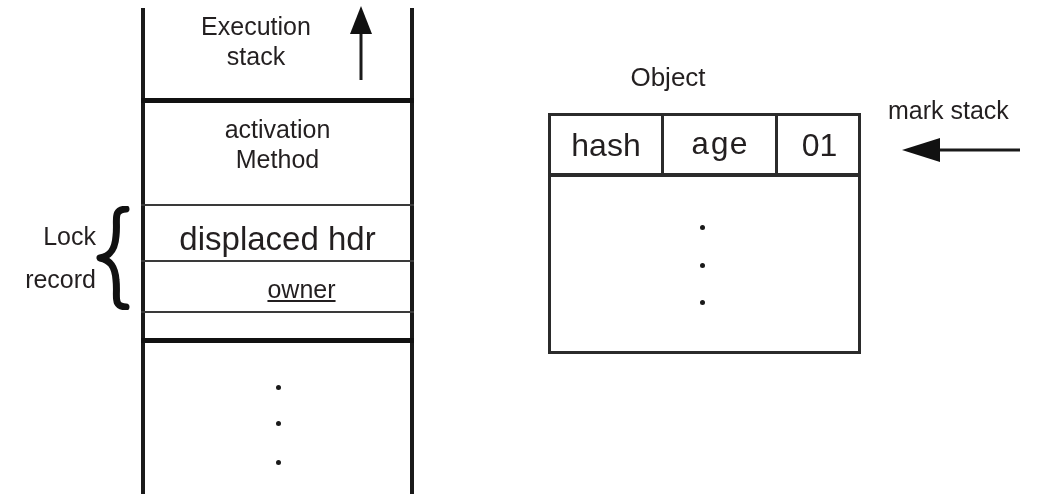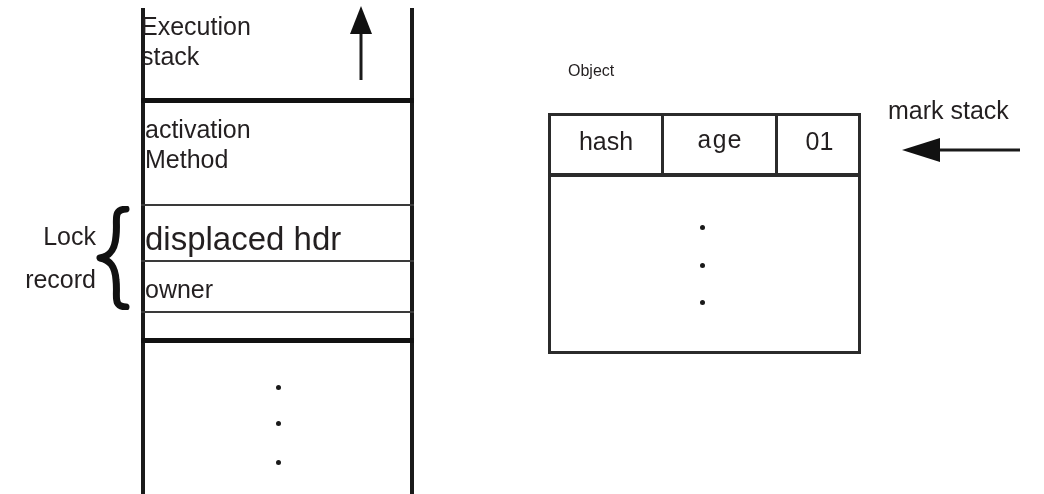--- a/index.html
+++ b/index.html
@@ -29,20 +29,21 @@
   .hline.thick {
     background: #111111;
   }
   .label {
     position: absolute;
     white-space: nowrap;
     line-height: 1.18;
     color: #231f20;
   }
   .label.center {
+    text-align: center;
   }
 
   
   #stack-left  { left: 141px;  top: 8px;  width: 4px;  height: 486px; }
   #stack-right { left: 410px;  top: 8px;  width: 4px;  height: 486px; }
 
   .stack-div { left: 141px; width: 273px; height: 2px; }
   .stack-div.thick { height: 5px; }
 
   #stack-title {
@@ -61,20 +62,21 @@
     left: 145px;
     top: 220px;
     width: 265px;
     font-size: 33px;
   }
   #owner-label {
     left: 145px;
     top: 275px;
     width: 313px;
     font-size: 25px;
+    text-decoration: underline;
   }
 
   
   #up-arrow {
     position: absolute;
     left: 348px;
     top: 6px;
     width: 26px;
     height: 74px;
   }
@@ -100,21 +102,21 @@
     width: 102px;
     font-size: 25px;
     text-align: right;
   }
 
   
   #object-title {
     left: 568px;
     top: 62px;
     width: 200px;
-    font-size: 16px;
+    font-size: 26px;
   }
 
   .obox {
     position: absolute;
     box-sizing: border-box;
     border: 3px solid #2b2b2b;
     background: #ffffff;
   }
   #mark-word-row {
     left: 548px;
@@ -134,21 +136,21 @@
     width: 3px;
     height: 63px;
     background: #2b2b2b;
   }
   #ocell-div-1 { left: 661px; }
   #ocell-div-2 { left: 775px; }
 
   .ocell-label {
     position: absolute;
     top: 127px;
-    font-size: 25px;
+    font-size: 32px;
     text-align: center;
     white-space: nowrap;
   }
   #cell-hash { left: 551px; width: 110px; }
   #cell-age  { left: 664px; width: 111px; font-family: Liberation Mono, monospace; }
   #cell-bits { left: 778px; width: 83px;  }
 
   
   .dot {
     position: absolute;

